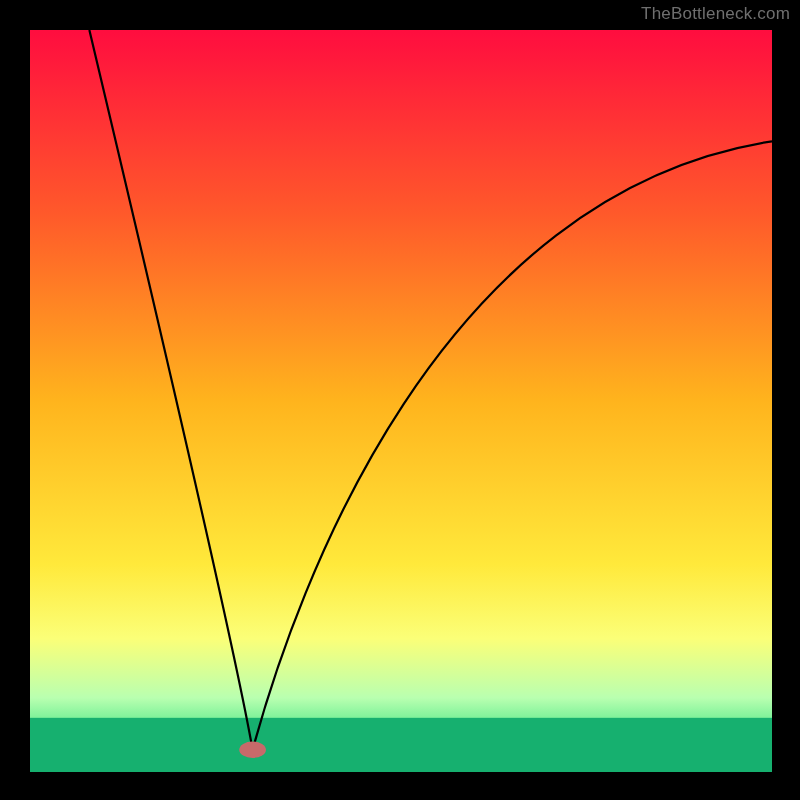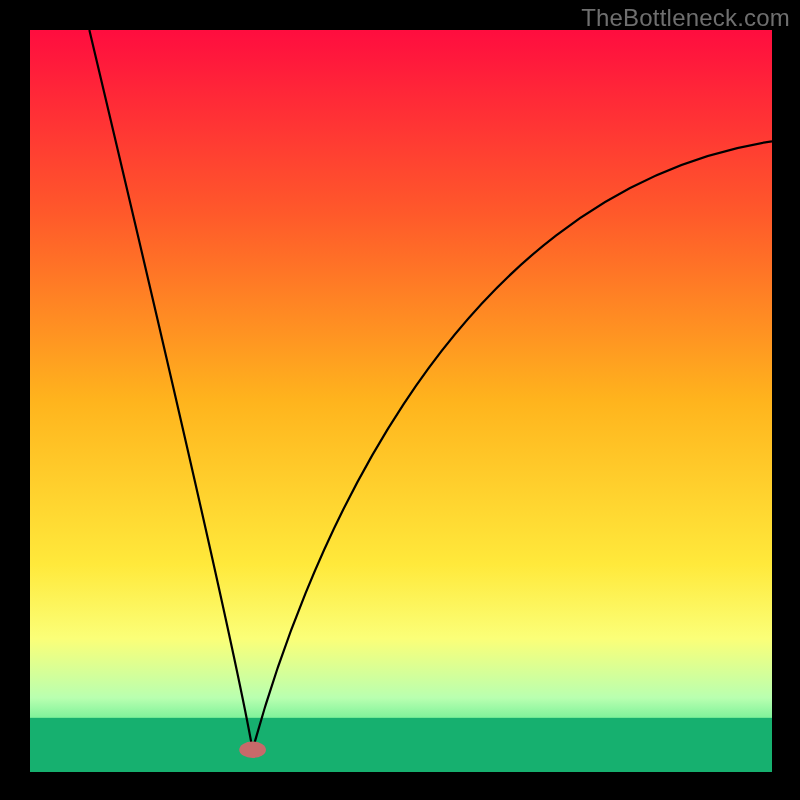--- a/index.html
+++ b/index.html
@@ -15,21 +15,21 @@
     position: relative;
     width: 800px;
     height: 800px;
     background: #000;
   }
   .watermark {
     position: absolute;
     top: 4px;
     right: 10px;
     color: #6f6f6f;
-    font-size: 24px;
+    font-size: 17px;
     font-weight: 500;
     letter-spacing: 0.2px;
     z-index: 10;
   }
   .plot-outer {
     position: absolute;
     left: 30px;
     top: 30px;
     width: 742px;
     height: 742px;

